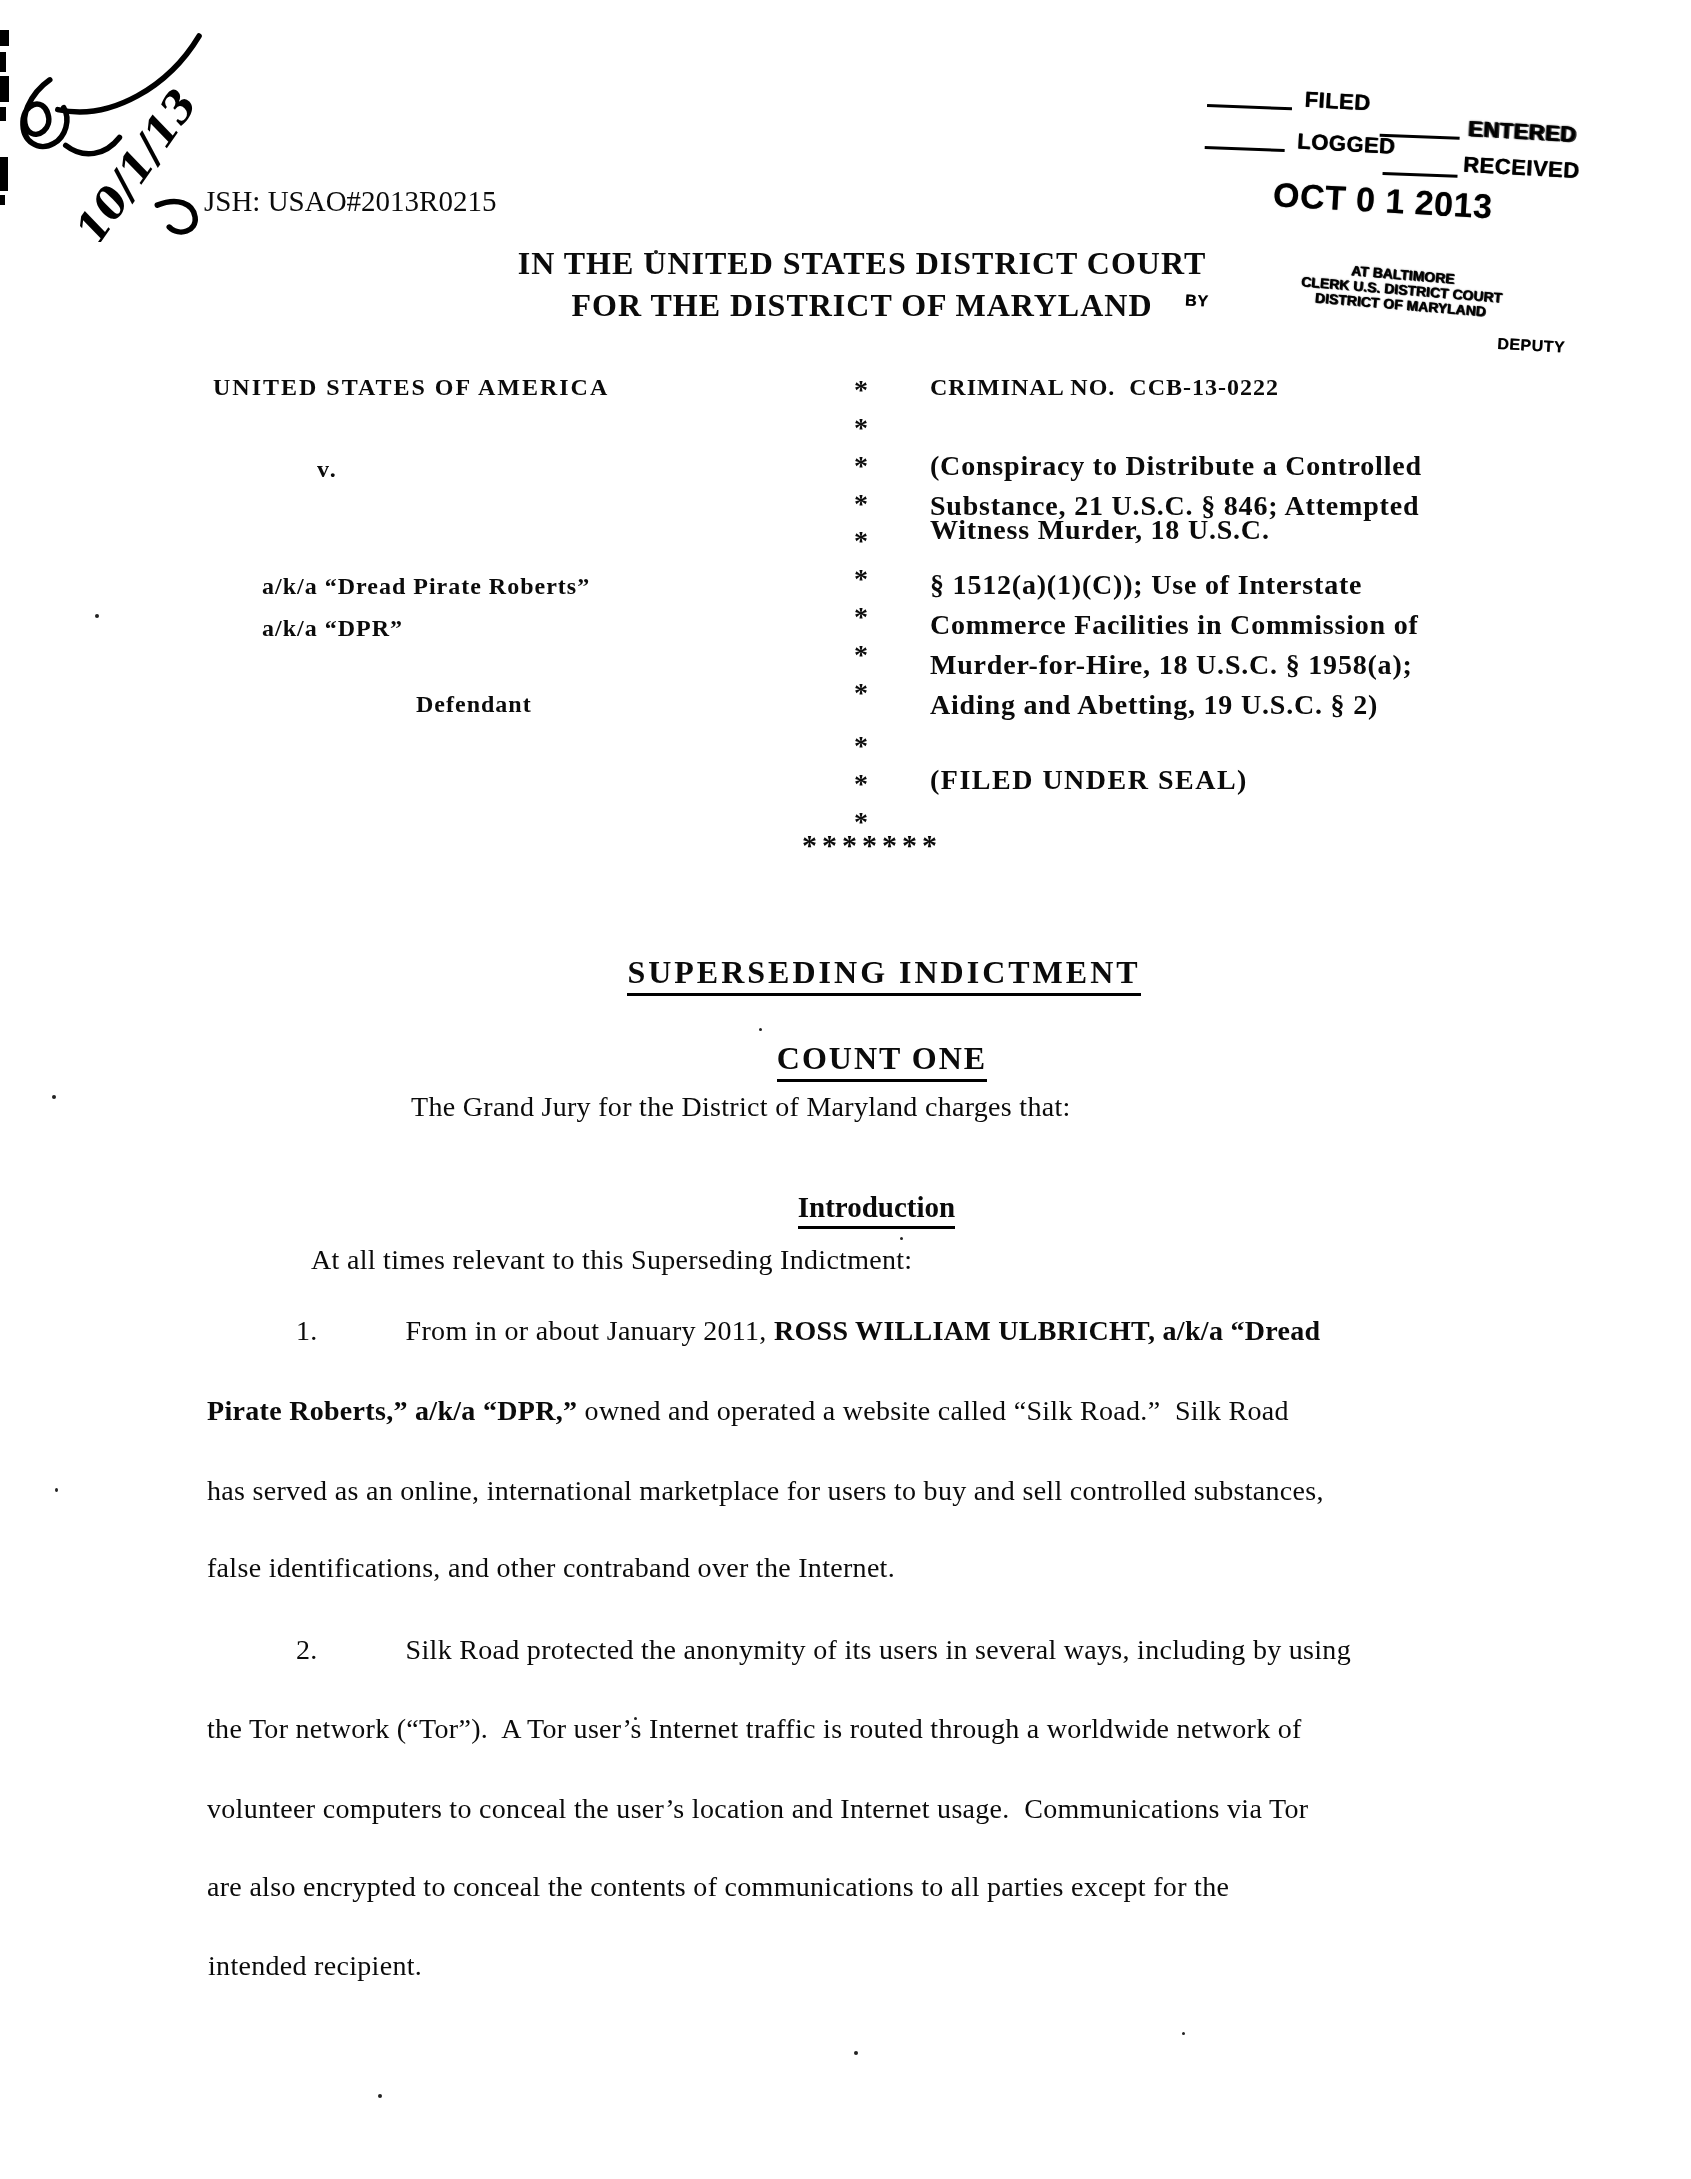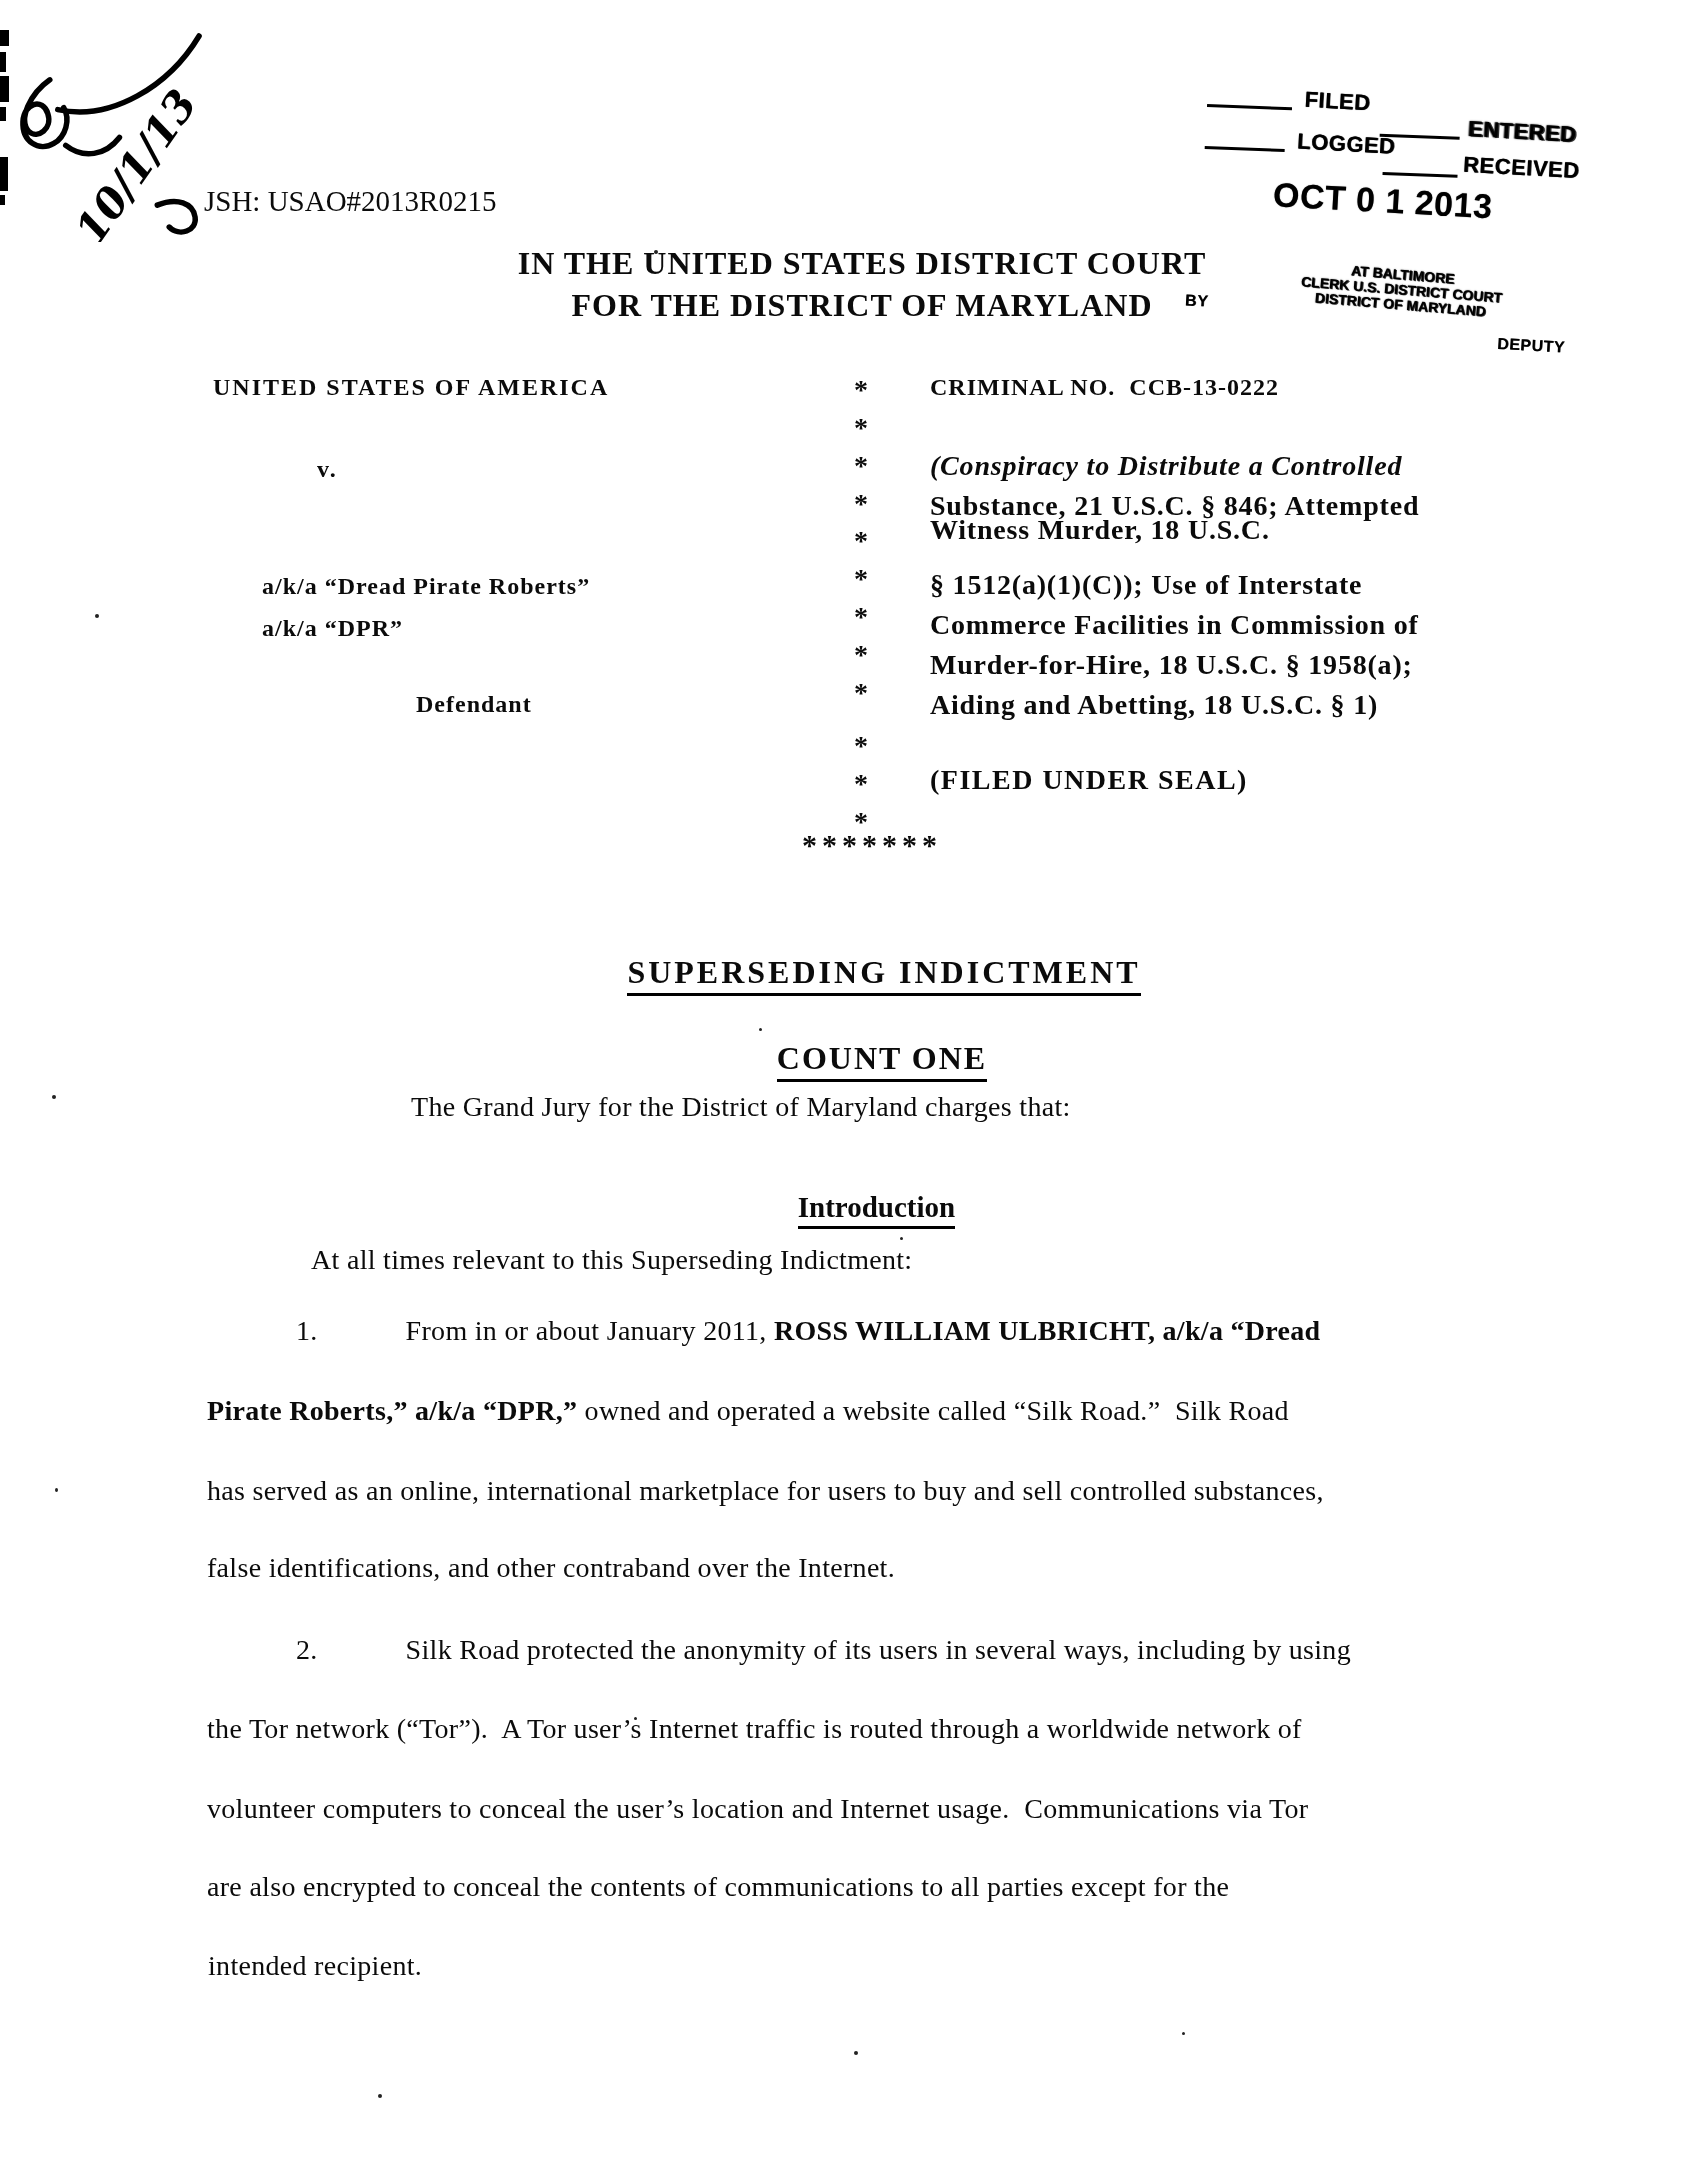--- a/index.html
+++ b/index.html
@@ -98,27 +98,27 @@
   <span class="star" style="top:525px;">*</span>
   <span class="star" style="top:563px;">*</span>
   <span class="star" style="top:601px;">*</span>
   <span class="star" style="top:639px;">*</span>
   <span class="star" style="top:677px;">*</span>
   <span class="star" style="top:730px;">*</span>
   <span class="star" style="top:768px;">*</span>
   <span class="star" style="top:806px;">*</span>
 
   <div class="abs cap" style="left:930px; top:374px; letter-spacing:1px;">CRIMINAL NO.  CCB-13-0222</div>
-  <div class="abs charge" style="left:930px; top:450px;font-style:italic;">(Conspiracy to Distribute a Controlled</div>
+  <div class="abs charge" style="left:930px; top:450px;">(Conspiracy to Distribute a Controlled</div>
   <div class="abs charge" style="left:930px; top:490px;">Substance, 21 U.S.C. § 846; Attempted</div>
   <div class="abs charge" style="left:930px; top:498px;margin-top:16px;">Witness Murder, 18 U.S.C.</div>
   <div class="abs charge" style="left:930px; top:569px;">§ 1512(a)(1)(C)); Use of Interstate</div>
   <div class="abs charge" style="left:930px; top:609px;">Commerce Facilities in Commission of</div>
   <div class="abs charge" style="left:930px; top:649px;">Murder-for-Hire, 18 U.S.C. § 1958(a);</div>
-  <div class="abs charge" style="left:930px; top:689px;">Aiding and Abetting, 18 U.S.C. § 1)</div>
+  <div class="abs charge" style="left:930px; top:689px;">Aiding and Abetting, 19 U.S.C. § 2)</div>
   <div class="abs charge" style="left:930px; top:764px; letter-spacing:1.5px;">(FILED UNDER SEAL)</div>
 
   <div class="abs" style="left:802px; top:828px; font-size:30px; font-weight:bold; letter-spacing:5px;">*******</div>
 
   <div class="abs centered" style="top:917px; font-size:32px; letter-spacing:3px;">
     <span class="b uline">SUPERSEDING INDICTMENT</span>
   </div>
   <div class="abs centered" style="top:1003px; font-size:32px; letter-spacing:2px;">
     <span class="b uline">COUNT ONE</span>
   </div>

